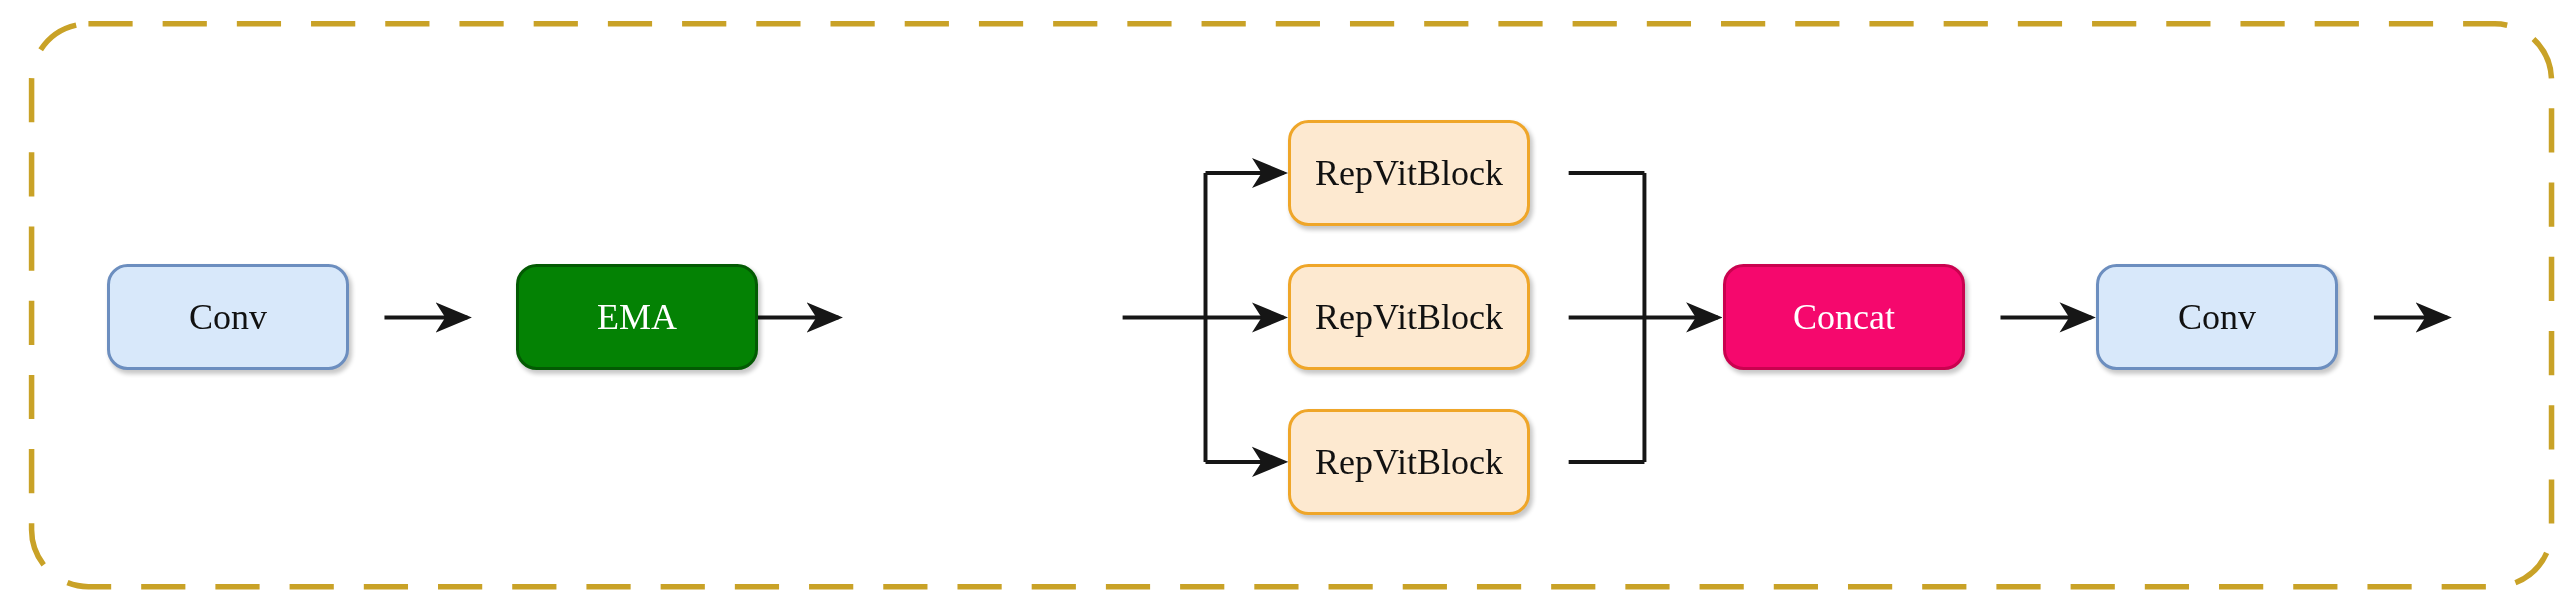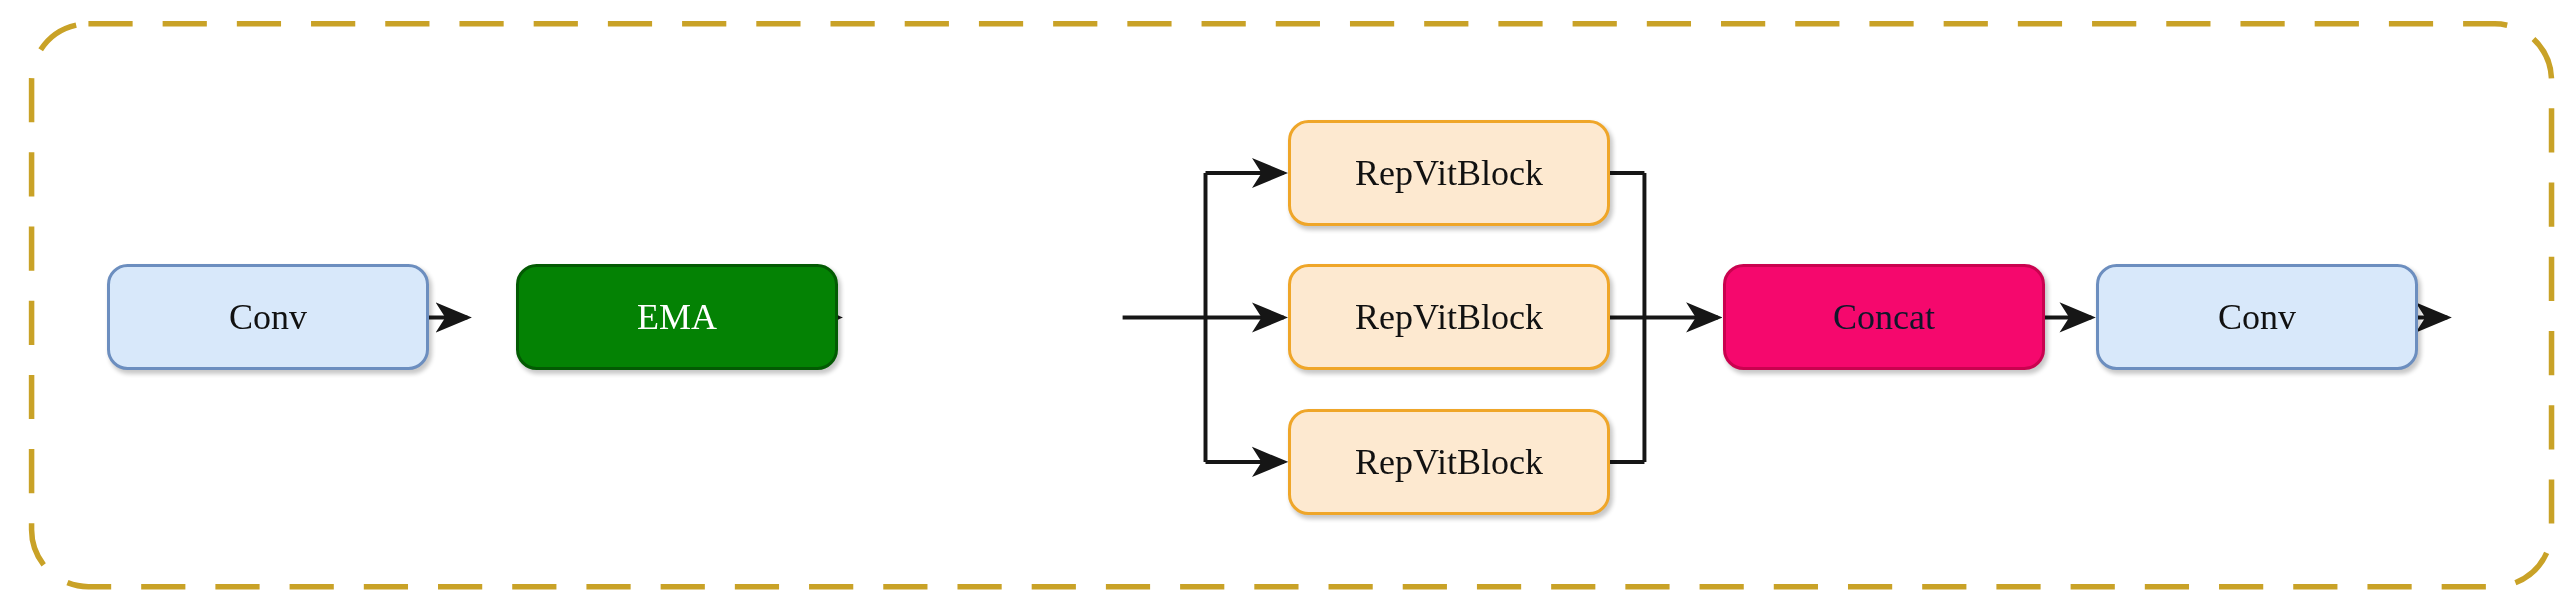--- a/index.html
+++ b/index.html
@@ -18,21 +18,21 @@
     font-family: "Liberation Serif", "DejaVu Serif", serif;
   }
   .wires {
     position: absolute;
     left: 0;
     top: 0;
   }
   .node {
     position: absolute;
     box-sizing: border-box;
-    width: 322px;
+    width: 242px;
     height: 106px;
     border-radius: 20.5px;
     display: flex;
     align-items: center;
     justify-content: center;
     font-size: 36px;
     color: #111111;
     box-shadow: 2.4px 3.2px 4px rgba(0,0,0,0.22);
     white-space: nowrap;
   }
@@ -50,21 +50,21 @@
     background: linear-gradient(180deg, #fdf3c9 0%, #fae089 55%, #f7d257 100%);
     border: 3.2px solid #d9a930;
   }
   .node-repvit {
     background: #fde9d0;
     border: 3.2px solid #efa629;
   }
   .node-concat {
     background: #f5086d;
     border: 3.2px solid #c9024f;
-    color: #0f172a;
+    color: #ffffff;
   }
   .pos-conv-in  { left: 107px;  top: 264px; }
   .pos-ema      { left: 472px;  top: 264px; margin-left: 44px; }
   .pos-split    { left: 845px; top: 264px; }
   .pos-rvb-top  { left: 1288px; top: 120px; }
   .pos-rvb-mid  { left: 1288px; top: 264px; }
   .pos-rvb-bot  { left: 1288px; top: 409px; }
   .pos-concat   { left: 1723px; top: 264px; }
   .pos-conv-out { left: 2096px; top: 264px; }
 </style>

